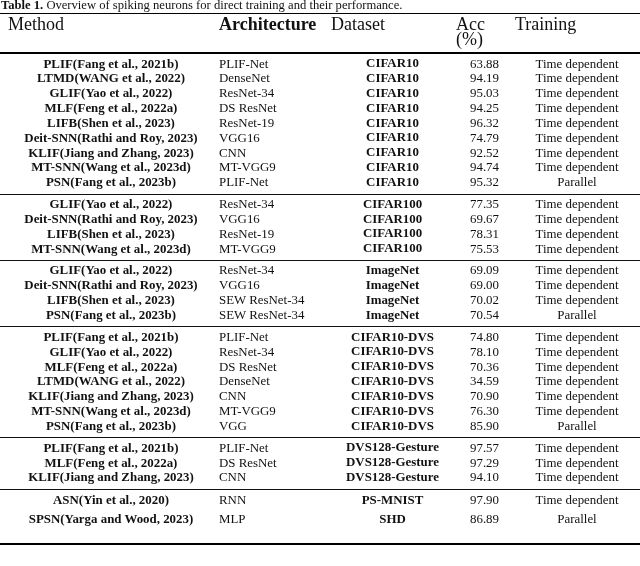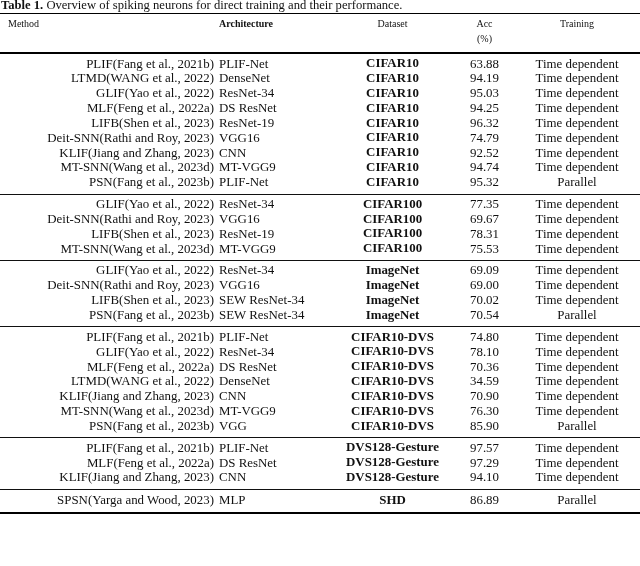--- a/index.html
+++ b/index.html
@@ -32,42 +32,42 @@
   col.c0 { width: 214px; }
   col.c1 { width: 116px; }
   col.c2 { width: 125px; }
   col.c3 { width: 59px; }
   col.c4 { width: 126px; }
   thead th {
     font-weight: normal;
     vertical-align: top;
     padding-top: 3px;
     padding-bottom: 6px;
-    font-size: 10px;
+    font-size: 18px;
     line-height: 14.5px;
   }
   thead th.a0 { text-align: left; padding-left: 8px; }
   thead th.a1 { text-align: left; padding-left: 5px; font-weight: bold; }
-  thead th.a2, thead th.a3, thead th.a4 { text-align: center; font-family: Liberation Serif, serif; }
+  thead th.a2, thead th.a3, thead th.a4 { text-align: left; font-family: Liberation Serif, serif; }
   tbody { border-top: 1.6px solid #111111; }
   thead { border-bottom: 2px solid #000000; }
   td {
     padding: 0;
     line-height: 14.85px;
     vertical-align: middle;
   }
-  td.a0 { text-align: right; padding-left: 8px; }
+  td.a0 { text-align: center; padding-left: 8px; font-weight: bold; }
   td.a1 { text-align: left; padding-left: 5px; }
   td.a2, td.a3, td.a4 { text-align: center; }
   td.a2 { white-space: pre-line; line-height: 13.5px; font-weight: bold; }
   tbody tr:first-child td { padding-top: 2.5px; }
   tbody tr:last-child td { padding-bottom: 3.5px; }
   tbody.last-group td { padding-top: 1px; padding-bottom: 1px; }
   tbody.last-group tr:first-child td { padding-top: 3.5px; padding-bottom: 3px; }
-  tbody.last-group tr:last-child td { padding-bottom: 4px; }
+  tbody.last-group tr:last-child td { padding-bottom: 16px; }
 </style>
 </head>
 <body>
 
 <div class="caption">
   <span class="cap-label">Table 1.</span>
   <span>Overview of spiking neurons for direct training and their performance.</span>
 </div>
 
 <table class="results">
@@ -284,20 +284,27 @@
       <tr>
         <td class="a0">KLIF(Jiang and Zhang, 2023)</td>
         <td class="a1">CNN</td>
         <td class="a2">DVS128-Gesture</td>
         <td class="a3">94.10</td>
         <td class="a4">Time dependent</td>
       </tr>
     </tbody>
     <tbody class="last-group">
       <tr>
+        <td class="a0">ASN(Yin et al., 2020)</td>
+        <td class="a1">RNN</td>
+        <td class="a2">PS-MNIST</td>
+        <td class="a3">97.90</td>
+        <td class="a4">Time dependent</td>
+      </tr>
+      <tr>
         <td class="a0">SPSN(Yarga and Wood, 2023)</td>
         <td class="a1">MLP</td>
         <td class="a2">SHD</td>
         <td class="a3">86.89</td>
         <td class="a4">Parallel</td>
       </tr>
     </tbody>
   </table>
 
 </body></html>

